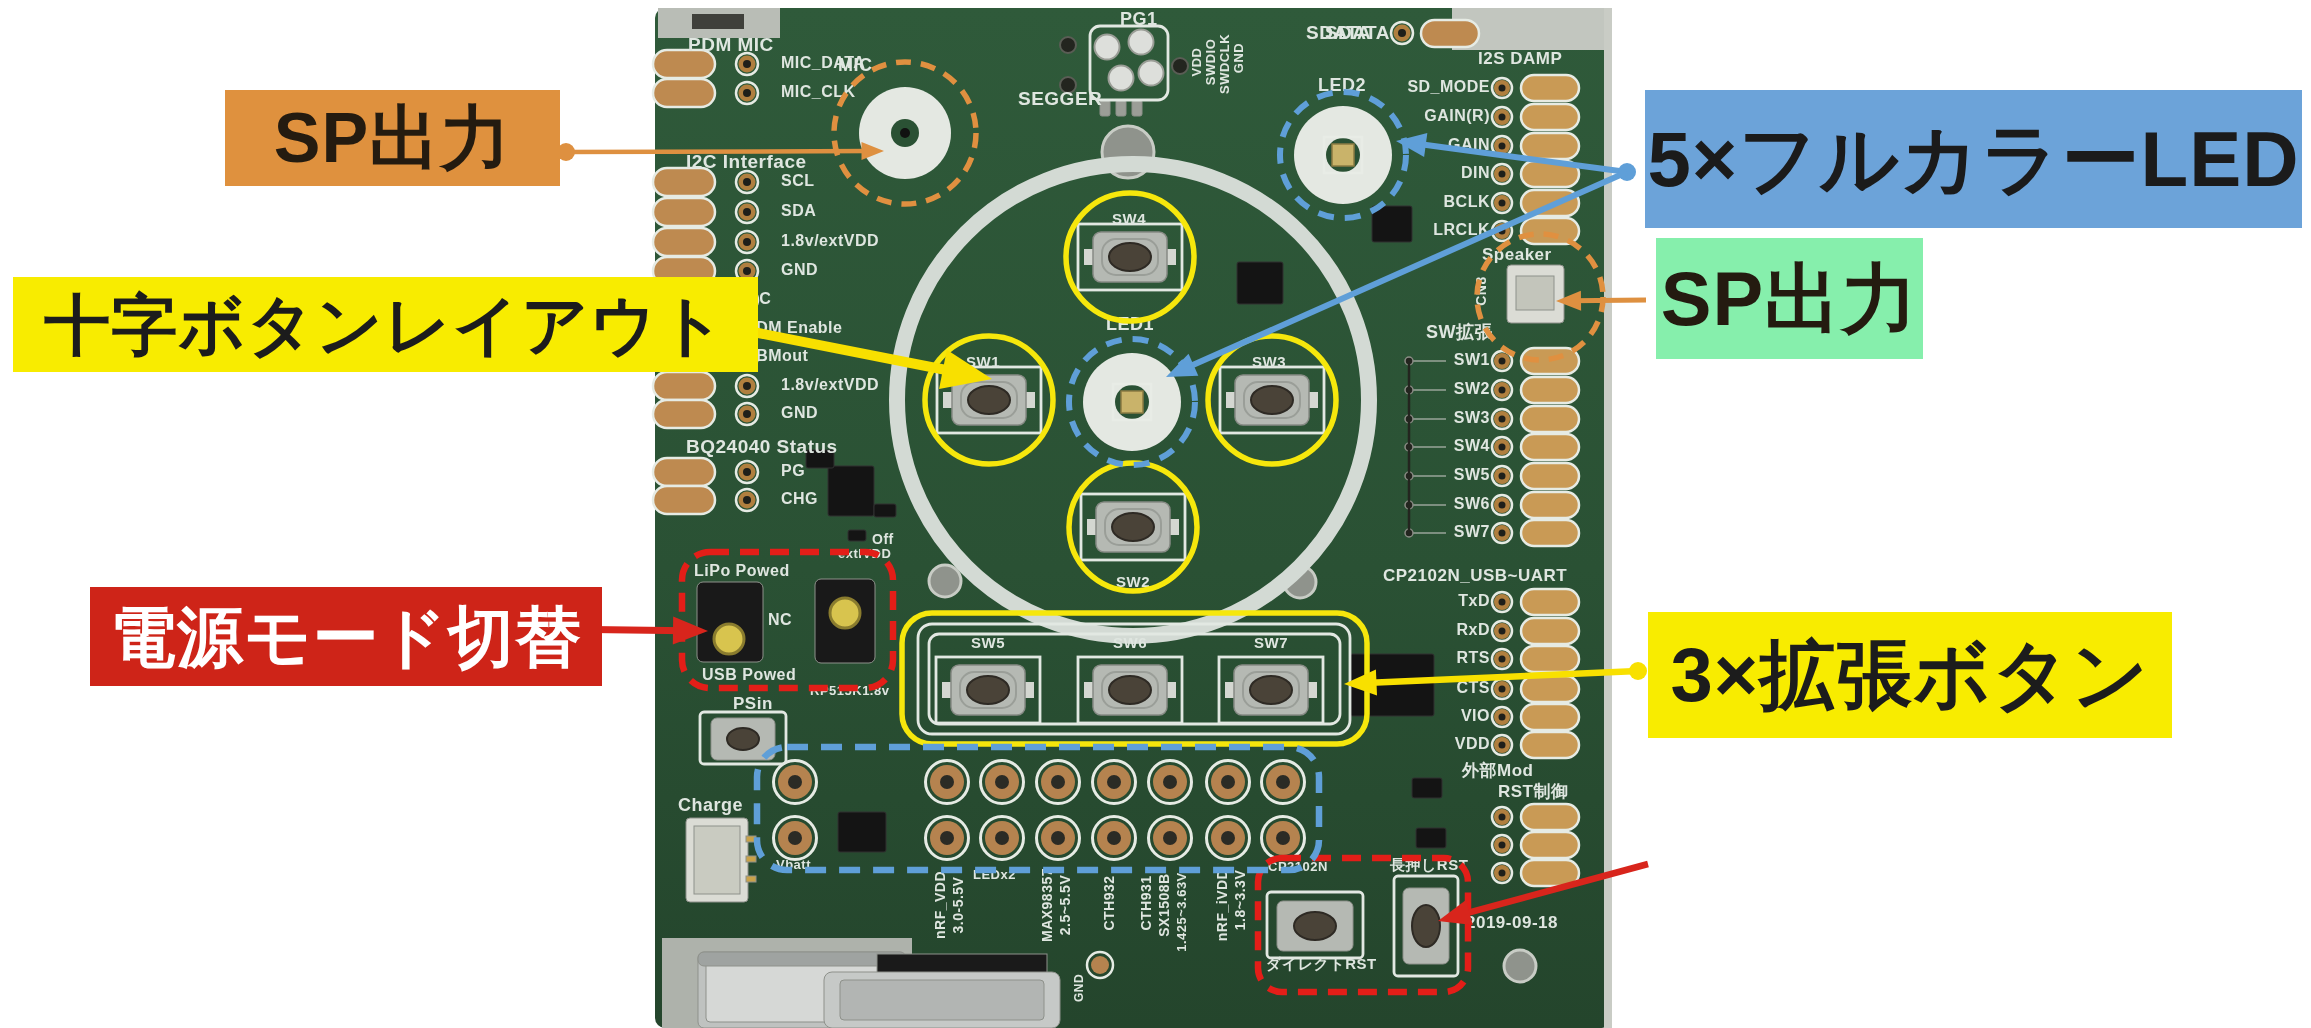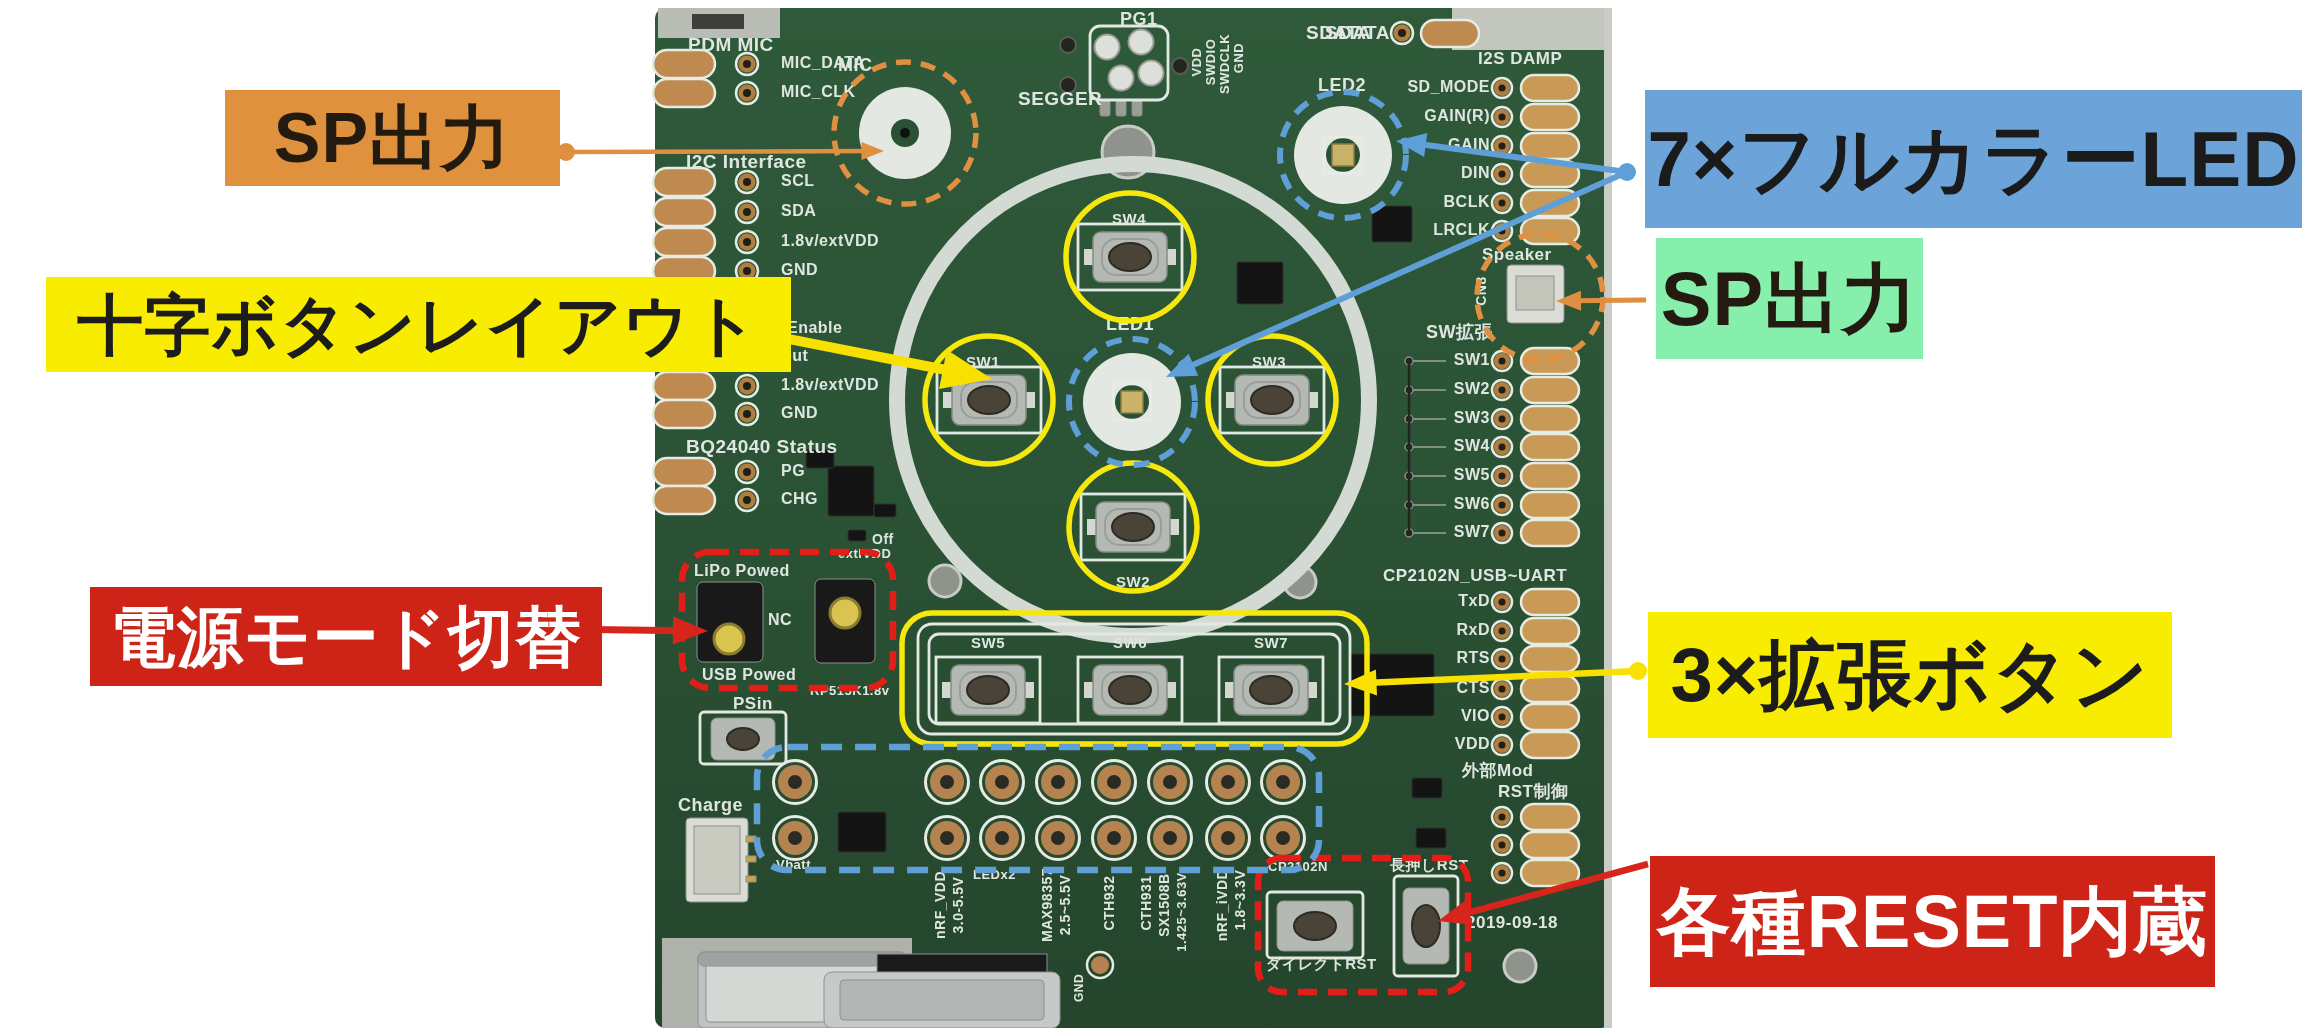--- a/index.html
+++ b/index.html
@@ -463,31 +463,28 @@
       <line x1="1627" y1="172" x2="1415.326744960371" y2="143.59363244056928" stroke="#5F9FD8" stroke-width="6"></line>
       <polygon points="1396,141 1427.329535287075,133.0968222406475 1424.1373722832973,156.88358526879642" fill="#5F9FD8"></polygon>
       <circle cx="1627" cy="172" r="9" fill="#5F9FD8"></circle>
       <line x1="1627" y1="172" x2="1183.817731015568" y2="369.0767139735544" stroke="#5F9FD8" stroke-width="6"></line>
       <polygon points="1166,377 1188.5360255461378,353.8455716420419 1198.287762194071,375.7750867381255" fill="#5F9FD8"></polygon>
     </svg>
 
   <div class="callout" style="left: 225px; top: 90px; width: 335px; height: 96px; background: rgb(223, 145, 62); color: rgb(36, 27, 16); font-size: 70px;">
       <span>SP出力</span>
     </div>
-  <div class="callout" style="left: 13px; top: 277px; width: 745px; height: 95px; background: rgb(248, 236, 0); color: rgb(28, 28, 28); font-size: 66px; margin-left: 33px;">
+  <div class="callout" style="left: 13px; top: 277px; width: 745px; height: 95px; background: rgb(248, 236, 0); color: rgb(28, 28, 28); font-size: 66px;">
       <span>十字ボタンレイアウト</span>
     </div>
   <div class="callout" style="left: 42px; top: 587px; width: 512px; height: 99px; background: rgb(206, 36, 24); color: rgb(255, 255, 255); font-size: 66px; margin-left: 48px;">
       <span>電源モード切替</span>
     </div>
   <div class="callout" style="left: 1645px; top: 90px; width: 657px; height: 138px; background: rgb(108, 163, 217); color: rgb(27, 27, 27); font-size: 78px;">
-      <span>7×フルカラーLED</span>
+      <span>5×フルカラーLED</span>
     </div>
   <div class="callout" style="left: 1644px; top: 238px; width: 267px; height: 121px; background: #86efac; color: rgb(36, 27, 16); font-size: 76px; margin-left: 12px;">
       <span>SP出力</span>
     </div>
   <div class="callout" style="left: 1648px; top: 612px; width: 524px; height: 126px; background: rgb(248, 236, 0); color: rgb(28, 28, 28); font-size: 76px;">
       <span>3×拡張ボタン</span>
-    </div>
-  <div class="callout" style="left: 1650px; top: 856px; width: 565px; height: 131px; background: rgb(206, 36, 24); color: rgb(255, 255, 255); font-size: 74px;">
-      <span>各種RESET内蔵</span>
     </div>
 </div>
 
 </body></html>

